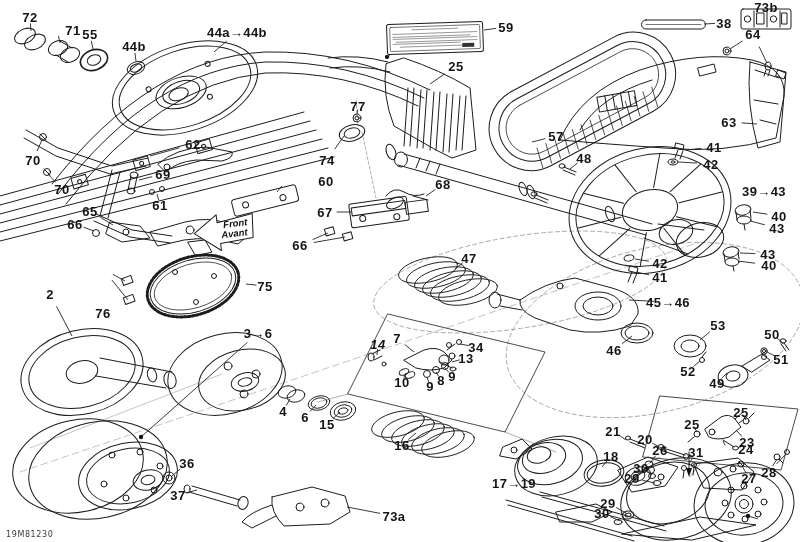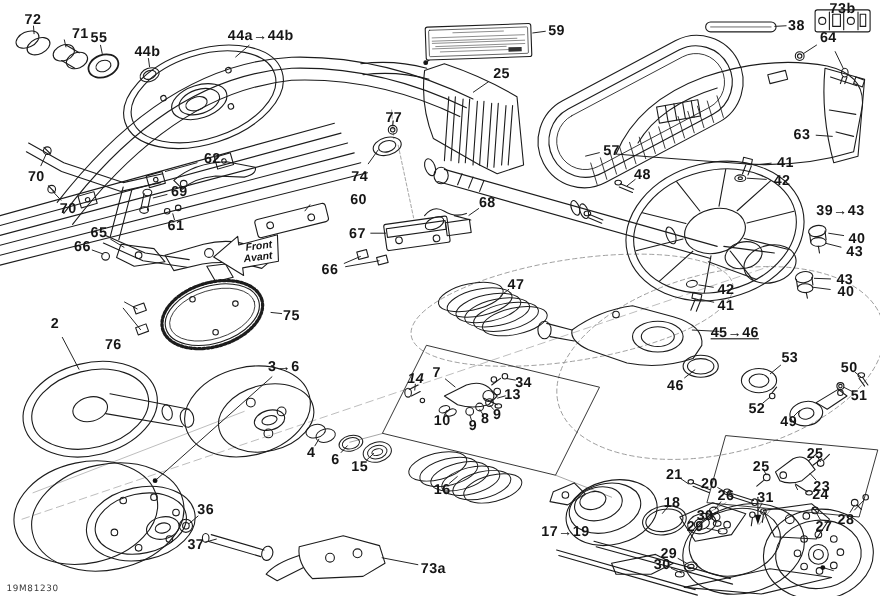--- a/index.html
+++ b/index.html
@@ -621,21 +621,21 @@
     <div class="callout" style="left: 584px; top: 158px;">48</div>
     <div class="callout" style="left: 714px; top: 147px;">41</div>
     <div class="callout" style="left: 711px; top: 164px;">42</div>
     <div class="callout" style="left: 764px; top: 191px;">39→43</div>
     <div class="callout" style="left: 779px; top: 216px;">40</div>
     <div class="callout" style="left: 777px; top: 228px;">43</div>
     <div class="callout" style="left: 768px; top: 254px;">43</div>
     <div class="callout" style="left: 769px; top: 265px;">40</div>
     <div class="callout" style="left: 660px; top: 263px;">42</div>
     <div class="callout" style="left: 660px; top: 277px;">41</div>
-    <div class="callout" style="left: 668px; top: 302px; text-decoration: underline;">45→46</div>
+    <div class="callout" style="left: 668px; top: 302px;">45→46</div>
     <div class="callout" style="left: 614px; top: 350px;">46</div>
     <div class="callout" style="left: 718px; top: 325px;">53</div>
     <div class="callout" style="left: 688px; top: 371px;">52</div>
     <div class="callout" style="left: 717px; top: 383px;">49</div>
     <div class="callout" style="left: 772px; top: 334px;">50</div>
     <div class="callout" style="left: 781px; top: 359px;">51</div>
     <div class="callout" style="left: 397px; top: 338px;">7</div>
     <div class="callout" style="left: 378px; top: 344px; font-style: italic;">14</div>
     <div class="callout" style="left: 476px; top: 347px;">34</div>
     <div class="callout" style="left: 466px; top: 358px;">13</div>

